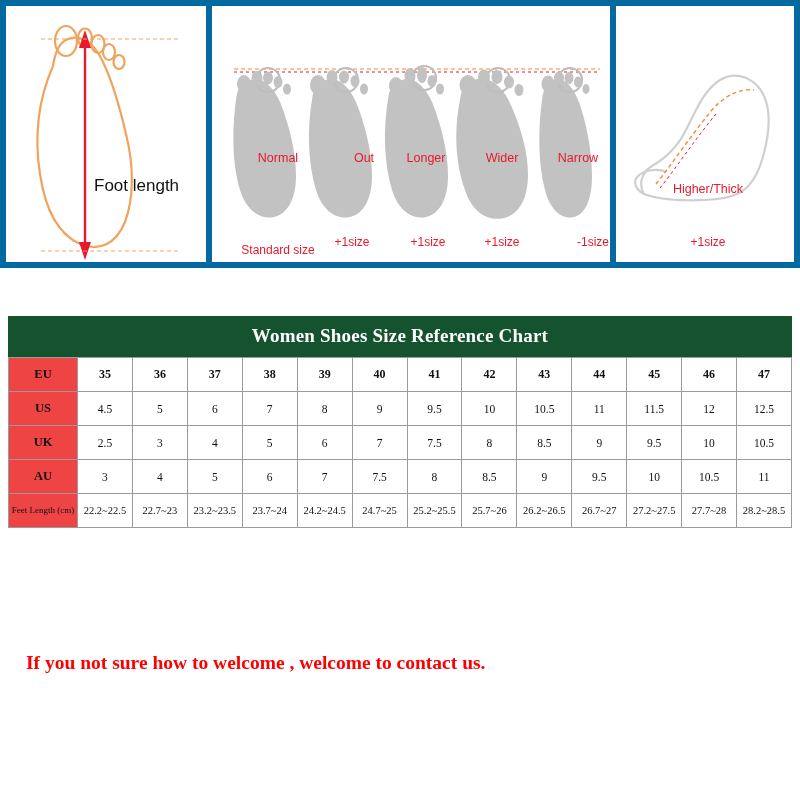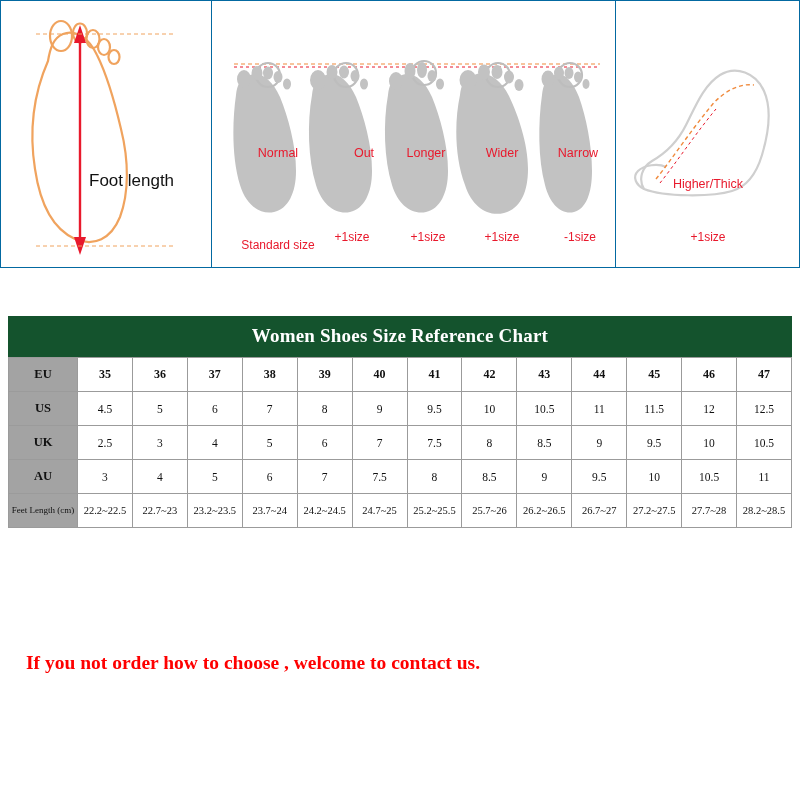--- a/index.html
+++ b/index.html
@@ -17,21 +17,21 @@
 
   
   .top-band {
     position: absolute;
     left: 0; top: 0;
     width: 800px; height: 268px;
     display: flex;
   }
   .panel {
     position: relative;
-    border: 1px solid #0369a1;
+    border: 6px solid #0369a1;
     box-sizing: border-box;
     background: #fff;
   }
   .panel-left { width: 212px; height: 268px; }
   .panel-mid  { width: 404px; height: 268px; border-left: none; }
   .panel-right{ width: 184px; height: 268px; border-left: none; }
 
   .foot-label {
     position: absolute;
     font-size: 17px;
@@ -73,21 +73,21 @@
   table.size-chart td, table.size-chart th {
     border: 1px solid #9b9b9b;
     text-align: center;
     vertical-align: middle;
     font-size: 11.5px;
     color: #111;
     height: 31px;
     font-family: "Liberation Serif", serif;
   }
   table.size-chart th.rowhead {
-    background: #a3a3a3;
+    background: #ef4444;
     font-weight: bold;
     font-size: 12.5px;
     width: 66px;
   }
   table.size-chart th.rowhead.tiny {
     font-size: 9px;
     font-weight: normal;
     line-height: 1.15;
   }
   table.size-chart tr.r-eu td { font-weight: bold; font-size: 12px; }
@@ -196,21 +196,21 @@
     <span class="lbl-red" style="left:30px; top:145px; width:72px;">Normal</span>
     <span class="lbl-red" style="left:116px; top:145px; width:72px;">Out</span>
     <span class="lbl-red" style="left:178px; top:145px; width:72px;">Longer</span>
     <span class="lbl-red" style="left:254px; top:145px; width:72px;">Wider</span>
     <span class="lbl-red" style="left:326px; top:145px; width:80px;">Narrow</span>
 
     <span class="lbl-red small" style="left:28px; top:237px; width:76px; line-height:1.25;">Standard size</span>
     <span class="lbl-red small" style="left:104px; top:229px; width:72px;">+1size</span>
     <span class="lbl-red small" style="left:180px; top:229px; width:72px;">+1size</span>
     <span class="lbl-red small" style="left:254px; top:229px; width:72px;">+1size</span>
-    <span class="lbl-red small" style="left:332px; top:229px; width:72px;">-1size</span>
+    <span class="lbl-red small" style="left:345px; top:229px; width:72px;">-1size</span>
   </div>
 
   <div class="panel panel-right">
     <svg class="svg-abs" width="184" height="268" viewBox="0 0 184 268">
 
       <path d="M28 188 C22 178 26 166 36 160 C50 152 62 140 70 124 C80 104 88 84 104 74 C120 64 140 72 148 90 C156 108 152 134 146 154 C140 174 130 186 116 190 C96 196 48 196 28 188 Z" fill="none" stroke="#cfcfcf" stroke-width="2.2"></path>
 
       <path d="M28 188 C20 184 16 176 22 170 C28 164 42 162 50 166" fill="none" stroke="#cfcfcf" stroke-width="2.2"></path>
 
       <path d="M40 178 C56 158 76 128 96 104 C108 90 124 82 138 84" fill="none" stroke="#f08a3c" stroke-width="1.4" stroke-dasharray="4 3"></path>
@@ -303,14 +303,14 @@
         <td>26.7~27</td>
         <td>27.2~27.5</td>
         <td>27.7~28</td>
         <td>28.2~28.5</td>
       </tr>
     </tbody>
   </table>
 </div>
 
 <div class="note">
-  <span class="line">If you not order how to choose , welcome to contact us.</span>
+  <span class="line">If you not sure how to welcome , welcome to contact us.</span>
 </div>
 
 </body></html>

